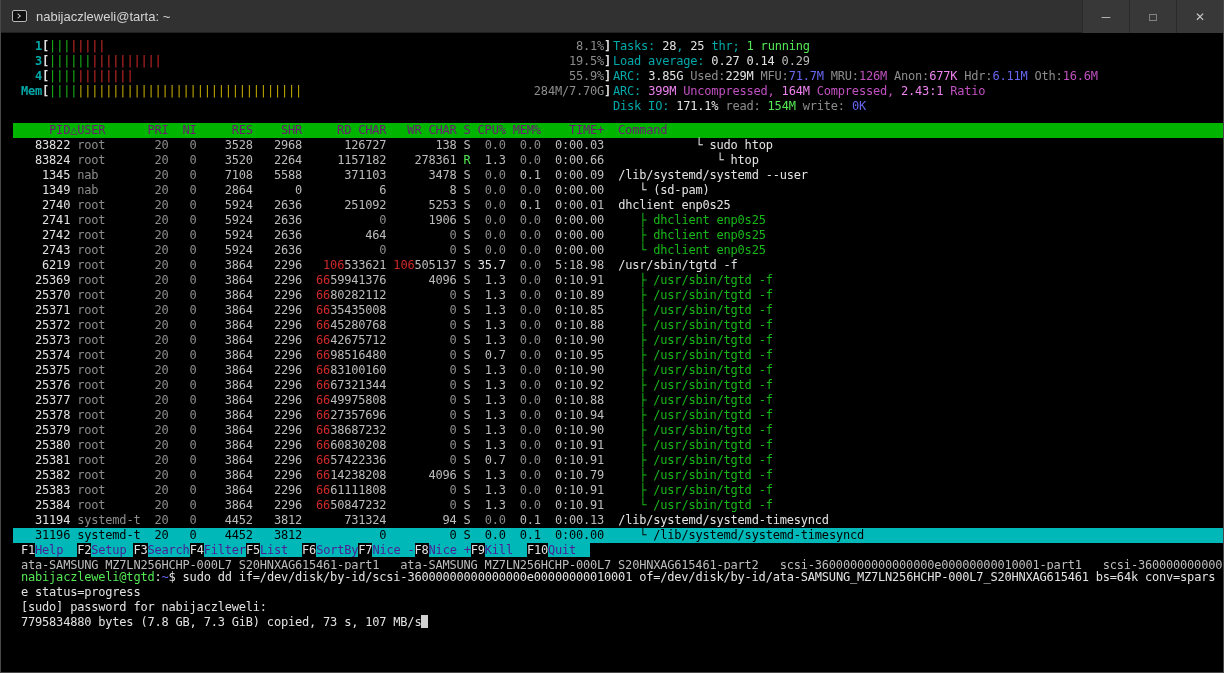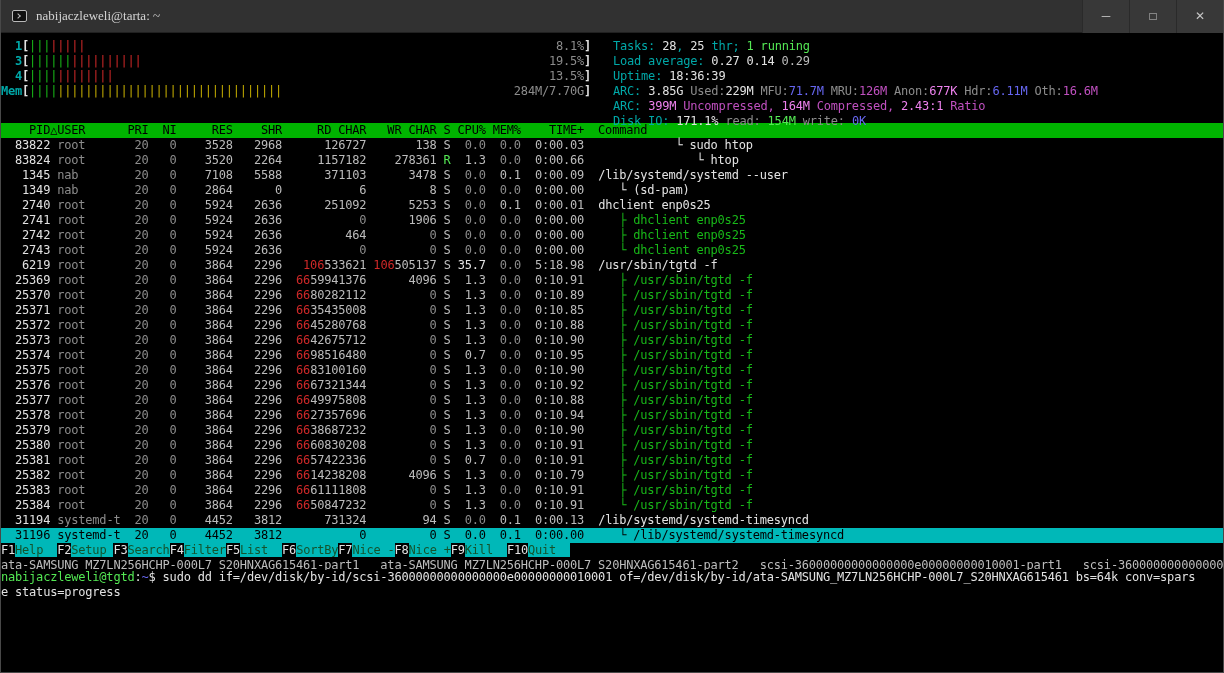--- a/index.html
+++ b/index.html
@@ -1,64 +1,63 @@
 <!DOCTYPE html>
 <html style="--background: #000000; --fg: #bcbcbc; --bright: #e2e2e2; --dim: #8c8c8c; --cyan: #00a8a8; --green: #18b818; --bgreen: #54e854; --red: #d02828; --blue: #6666f0; --magenta: #c050c0; --bmagenta: #ee82ee; --yellow: #c4ac00; --header_bg: #00b400; --select_bg: #00b8b8; --fkey_label_bg: #00b8b8; --titlebar_bg: #313131; --titlebar_fg: #d4d4d4; --cursor: #d0d0d0;"><head>
 <meta charset="utf-8">
 <style>
   *{margin:0;padding:0;box-sizing:border-box}
   html,body{background:#1e1e1e}
   .window{width:1224px;height:673px;background:#000;font-family:"DejaVu Sans Mono",monospace;border:1px solid #484848;border-top:none}
-  .titlebar{height:33px;background:var(--titlebar_bg,#313131);display:flex;align-items:center;font-family:Liberation Serif, serif;font-size:13px;color:var(--titlebar_fg,#d4d4d4);position:relative;border-bottom:1px solid #202020}
+  .titlebar{height:33px;background:var(--titlebar_bg,#313131);display:flex;align-items:center;font-family:Liberation Sans, sans-serif;font-size:13px;color:var(--titlebar_fg,#d4d4d4);position:relative;border-bottom:1px solid #202020}
   .app-icon{width:15px;height:12px;margin:0 9px 0 11px;border:1px solid #b9b9b9;border-radius:2px;position:relative;background:#101010;flex:0 0 auto}
   .app-icon::after{content:"";position:absolute;left:3px;top:3px;width:3px;height:3px;border-left:1px solid #b9b9b9;border-bottom:1px solid #b9b9b9;transform:rotate(-135deg)}
   .controls{position:absolute;right:0;top:0;height:33px;display:flex;background:#383838}
   .wbtn{width:47px;height:100%;display:flex;align-items:center;justify-content:center;font-size:12px;color:#c6c6c6;border-left:1px solid #2a2a2a;cursor:default}
-  .term{position:relative;height:639px;padding:6px 0 0 0;font-size:12px;line-height:15px;letter-spacing:-0.2px;color:var(--fg,#bcbcbc);overflow:hidden}
+  .term{position:relative;height:639px;padding:6px 0 0 20px;font-size:12px;line-height:15px;letter-spacing:-0.2px;color:var(--fg,#bcbcbc);overflow:hidden}
   .line{white-space:pre;height:15px}
   #info{position:absolute;left:612px;top:6px}
   #spacer{height:24px}
-  #header-bar{white-space:pre;height:15px;background:var(--header_bg,#00b400);color:#000000;margin-left:-8px;padding-left:8px}
+  #header-bar{white-space:pre;height:15px;background:var(--header_bg,#00b400);color:#701a75;margin-left:-8px;padding-left:8px}
   .row.sel{background:var(--select_bg,#00b8b8);margin-left:-8px;padding-left:8px}
   .row.sel span{color:#000 !important}
   #fbar{white-space:pre;height:15px}
   .clip{height:12px;overflow:hidden;white-space:pre}
   .cursor{display:inline-block;width:7px;height:13px;background:var(--cursor,#d0d0d0);vertical-align:-2px}
   .c-fg{color:var(--fg)} .c-bright{color:var(--bright)} .c-dim{color:var(--dim)}
   .c-cyan{color:var(--cyan)} .c-green{color:var(--green)} .c-bgreen{color:var(--bgreen)}
   .c-red{color:var(--red)} .c-blue{color:var(--blue)} .c-magenta{color:var(--magenta)}
   .c-bmagenta{color:var(--bmagenta)} .c-yellow{color:var(--yellow)}
   .c-mlabel{color:var(--cyan);font-weight:bold} .c-bracket{color:var(--bright);font-weight:bold}
-  .c-fkey{color:var(--bright)} .c-flabel{background:var(--fkey_label_bg,#00b8b8);color:#14532d}
+  .c-fkey{color:var(--bright)} .c-flabel{background:var(--fkey_label_bg,#00b8b8);color:#4c1d95}
   .b{font-weight:normal}
 </style>
 </head>
 <body>
 
 <div class="window">
   <div class="titlebar">
     <div class="app-icon"></div>
     <div class="title">nabijaczleweli@tarta: ~</div>
     <div class="controls">
         <div class="wbtn">─</div>
         <div class="wbtn">□</div>
         <div class="wbtn">✕</div>
       </div>
   </div>
   <div class="term">
     <div id="meters">
         <div class="line"><span class="c-mlabel">  1</span><span class="c-bracket">[</span><span class="c-green">|||</span><span class="c-red">|||||</span><span>                                                                   </span><span class="c-dim">8.1%</span><span class="c-bracket">]</span></div>
         <div class="line"><span class="c-mlabel">  3</span><span class="c-bracket">[</span><span class="c-green">||||||</span><span class="c-red">||||||||||</span><span>                                                          </span><span class="c-dim">19.5%</span><span class="c-bracket">]</span></div>
-        <div class="line"><span class="c-mlabel">  4</span><span class="c-bracket">[</span><span class="c-green">||||</span><span class="c-red">||||||||</span><span>                                                              </span><span class="c-dim">13.5%</span><span class="c-bracket">]</span></div>
+        <div class="line"><span class="c-mlabel">  4</span><span class="c-bracket">[</span><span class="c-green">||||</span><span class="c-red">||||||||</span><span>                                                              </span><span class="c-dim">55.9%</span><span class="c-bracket">]</span></div>
         <div class="line"><span class="c-mlabel">Mem</span><span class="c-bracket">[</span><span class="c-green">||||</span><span class="c-yellow">||||||||||||||||||||||||||||||||</span><span>                                 </span><span class="c-dim">284M/7.70G</span><span class="c-bracket">]</span></div>
       </div>
     <div id="info">
         <div class="line"><span class="c-cyan">Tasks: </span><span class="c-bright b">28</span><span class="c-cyan">, </span><span class="c-bright b">25</span><span class="c-cyan"> thr</span><span class="c-cyan">; </span><span class="c-bgreen b">1</span><span class="c-bgreen"> running</span></div>
         <div class="line"><span class="c-cyan">Load average: </span><span class="c-bright b">0.27 </span><span class="c-bright">0.14 </span><span class="c-fg">0.29</span></div>
-        <div class="line"><span class="c-cyan">Uptime: </span><span class="c-bright b">18:36:39</span></div>
         <div class="line"><span class="c-cyan">ARC: </span><span class="c-bright b">3.85G</span><span class="c-dim"> Used:</span><span class="c-bright">229M</span><span class="c-dim"> MFU:</span><span class="c-blue">71.7M</span><span class="c-dim"> MRU:</span><span class="c-magenta">126M</span><span class="c-dim"> Anon:</span><span class="c-bmagenta">677K</span><span class="c-dim"> Hdr:</span><span class="c-blue">6.11M</span><span class="c-dim"> Oth:</span><span class="c-magenta">16.6M</span></div>
         <div class="line"><span class="c-cyan">ARC: </span><span class="c-bmagenta b">399M</span><span class="c-magenta"> Uncompressed, </span><span class="c-bmagenta b">164M</span><span class="c-magenta"> Compressed, </span><span class="c-bmagenta b">2.43:1</span><span class="c-magenta"> Ratio</span></div>
         <div class="line"><span class="c-cyan">Disk IO: </span><span class="c-bright b">171.1%</span><span class="c-dim"> read: </span><span class="c-bgreen">154M</span><span class="c-dim"> write: </span><span class="c-blue">0K</span></div>
       </div>
     <div id="spacer"></div>
     <div id="header-bar">    PID△USER      PRI  NI     RES    SHR     RD CHAR   WR CHAR S CPU% MEM%    TIME+  Command</div>
     <div id="rows">
         <div class="line row"><span class="c-bright">  83822</span><span class="c-dim"> root       20   0</span><span class="c-fg">    3528   2968</span><span class="c-fg">      126727</span><span class="c-fg">       138</span><span> </span><span class="c-fg">S</span><span class="c-dim">  0.0</span><span class="c-dim">  0.0</span><span class="c-fg">  0:00.03</span><span class="c-bright">             └ sudo htop</span></div>
         <div class="line row"><span class="c-bright">  83824</span><span class="c-dim"> root       20   0</span><span class="c-fg">    3520   2264</span><span class="c-fg">     1157182</span><span class="c-fg">    278361</span><span> </span><span class="c-bgreen">R</span><span class="c-fg">  1.3</span><span class="c-dim">  0.0</span><span class="c-fg">  0:00.66</span><span class="c-bright">                └ htop</span></div>
         <div class="line row"><span class="c-bright">   1345</span><span class="c-dim"> nab        20   0</span><span class="c-fg">    7108   5588</span><span class="c-fg">      371103</span><span class="c-fg">      3478</span><span> </span><span class="c-fg">S</span><span class="c-dim">  0.0</span><span class="c-fg">  0.1</span><span class="c-fg">  0:00.09</span><span class="c-bright">  /lib/systemd/systemd --user</span></div>
@@ -85,15 +84,17 @@
         <div class="line row"><span class="c-bright">  25383</span><span class="c-dim"> root       20   0</span><span class="c-fg">    3864   2296</span><span class="c-red">  66</span><span class="c-fg">61111808</span><span class="c-dim">         0</span><span> </span><span class="c-fg">S</span><span class="c-fg">  1.3</span><span class="c-dim">  0.0</span><span class="c-fg">  0:10.91</span><span class="c-green">     ├ /usr/sbin/tgtd -f</span></div>
         <div class="line row"><span class="c-bright">  25384</span><span class="c-dim"> root       20   0</span><span class="c-fg">    3864   2296</span><span class="c-red">  66</span><span class="c-fg">50847232</span><span class="c-dim">         0</span><span> </span><span class="c-fg">S</span><span class="c-fg">  1.3</span><span class="c-dim">  0.0</span><span class="c-fg">  0:10.91</span><span class="c-green">     └ /usr/sbin/tgtd -f</span></div>
         <div class="line row"><span class="c-bright">  31194</span><span class="c-dim"> systemd-t  20   0</span><span class="c-fg">    4452   3812</span><span class="c-fg">      731324</span><span class="c-fg">        94</span><span> </span><span class="c-fg">S</span><span class="c-dim">  0.0</span><span class="c-fg">  0.1</span><span class="c-fg">  0:00.13</span><span class="c-bright">  /lib/systemd/systemd-timesyncd</span></div>
         <div class="line row sel"><span class="c-bright">  31196</span><span class="c-dim"> systemd-t  20   0</span><span class="c-fg">    4452   3812</span><span class="c-dim">           0</span><span class="c-dim">         0</span><span> </span><span class="c-fg">S</span><span class="c-dim">  0.0</span><span class="c-fg">  0.1</span><span class="c-fg">  0:00.00</span><span class="c-green">     └ /lib/systemd/systemd-timesyncd</span></div>
       </div>
     <div id="fbar"><span><span class="c-fkey">F1</span><span class="c-flabel">Help  </span></span><span><span class="c-fkey">F2</span><span class="c-flabel">Setup </span></span><span><span class="c-fkey">F3</span><span class="c-flabel">Search</span></span><span><span class="c-fkey">F4</span><span class="c-flabel">Filter</span></span><span><span class="c-fkey">F5</span><span class="c-flabel">List  </span></span><span><span class="c-fkey">F6</span><span class="c-flabel">SortBy</span></span><span><span class="c-fkey">F7</span><span class="c-flabel">Nice -</span></span><span><span class="c-fkey">F8</span><span class="c-flabel">Nice +</span></span><span><span class="c-fkey">F9</span><span class="c-flabel">Kill  </span></span><span><span class="c-fkey">F10</span><span class="c-flabel">Quit  </span></span></div>
     <div id="shell">
       <div class="clip"><span class="c-fg">ata-SAMSUNG_MZ7LN256HCHP-000L7_S20HNXAG615461-part1   ata-SAMSUNG_MZ7LN256HCHP-000L7_S20HNXAG615461-part2   scsi-36000000000000000e00000000010001-part1   scsi-36000000000000000e00000000010001-part2</span></div>
       <div class="line"><span class="c-bgreen b">nabijaczleweli@tgtd</span><span class="c-bright">:</span><span class="c-blue b">~</span><span class="c-bright">$ </span><span class="c-bright">sudo dd if=/dev/disk/by-id/scsi-36000000000000000e00000000010001 of=/dev/disk/by-id/ata-SAMSUNG_MZ7LN256HCHP-000L7_S20HNXAG615461 bs=64k conv=spars</span></div>
       <div class="line c-bright">e status=progress</div>
+      <div class="line c-bright">[sudo] password for nabijaczleweli:</div>
+      <div class="line"><span class="c-bright">7795834880 bytes (7.8 GB, 7.3 GiB) copied, 73 s, 107 MB/s</span><span class="cursor"></span></div>
     </div>
   </div>
 </div>
 
 </body></html>

